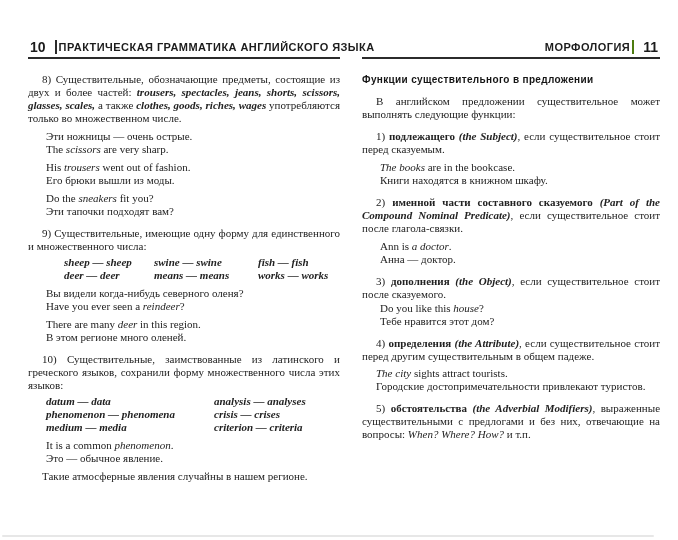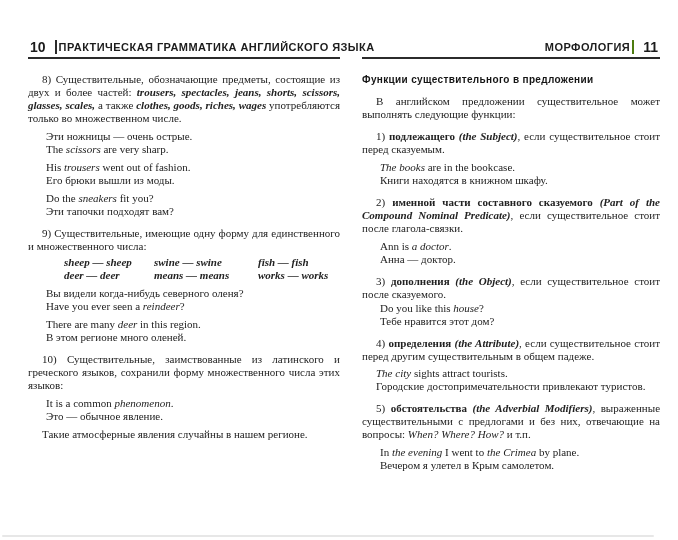--- a/index.html
+++ b/index.html
@@ -143,20 +143,28 @@
         </div>
         <div class="example">
           <div class="example-line"><span class="st-n">Вы видели когда-нибудь северного оленя?</span></div>
           <div class="example-line"><span class="st-n">Have you ever seen a </span><span class="st-i">reindeer</span><span class="st-n">?</span></div>
         </div>
         <div class="example">
           <div class="example-line"><span class="st-n">There are many </span><span class="st-i">deer</span><span class="st-n"> in this region.</span></div>
           <div class="example-line"><span class="st-n">В этом регионе много оленей.</span></div>
         </div>
         <p class="para numbered"><span class="st-n">10) Существительные, заимствованные из латинского и греческого языков, сохранили форму множественного числа этих языков:</span></p>
+        <div class="word-table cols2">
+          <span class="word-cell">datum — data</span>
+          <span class="word-cell">analysis — analyses</span>
+          <span class="word-cell">phenomenon — phenomena</span>
+          <span class="word-cell">crisis — crises</span>
+          <span class="word-cell">medium — media</span>
+          <span class="word-cell">criterion — criteria</span>
+        </div>
         <div class="example">
           <div class="example-line"><span class="st-n">It is a common </span><span class="st-i">phenomenon</span><span class="st-n">.</span></div>
           <div class="example-line"><span class="st-n">Это — обычное явление.</span></div>
         </div>
         <p class="para tight"><span class="st-n">Такие атмосферные явления случайны в нашем регионе.</span></p>
       </div>
   </div>
 
   <div class="page page-right">
     <div class="page-header">
@@ -178,22 +186,18 @@
         </div>
         <p class="para numbered"><span class="st-n">3) </span><span class="st-b">дополнения</span><span class="st-n"> </span><span class="st-bi">(the Object)</span><span class="st-n">, если существительное стоит после сказуемого.</span></p>
         <div class="example tight">
           <div class="example-line"><span class="st-n">Do you like this </span><span class="st-i">house</span><span class="st-n">?</span></div>
           <div class="example-line"><span class="st-n">Тебе нравится этот дом?</span></div>
         </div>
         <p class="para numbered"><span class="st-n">4) </span><span class="st-b">определения</span><span class="st-n"> </span><span class="st-bi">(the Attribute)</span><span class="st-n">, если существительное стоит перед другим существительным в общем падеже.</span></p>
         <p class="para"><span class="st-i">The city</span><span class="st-n"> sights attract tourists.</span></p>
         <p class="para tight"><span class="st-n">Городские достопримечательности привлекают туристов.</span></p>
         <p class="para numbered"><span class="st-n">5) </span><span class="st-b">обстоятельства</span><span class="st-n"> </span><span class="st-bi">(the Adverbial Modifiers)</span><span class="st-n">, выраженные существительными с предлогами и без них, отвечающие на вопросы: </span><span class="st-i">When? Where? How?</span><span class="st-n"> и т.п.</span></p>
-        <div class="example">
-          <div class="example-line"><span class="st-n">In </span><span class="st-i">the evening</span><span class="st-n"> I went to </span><span class="st-i">the Crimea</span><span class="st-n"> by plane.</span></div>
-          <div class="example-line"><span class="st-n">Вечером я улетел в Крым самолетом.</span></div>
-        </div>
       </div>
   </div>
 
 </div>
 
 <div class="bottom-edge"></div>
 
 </body></html>

